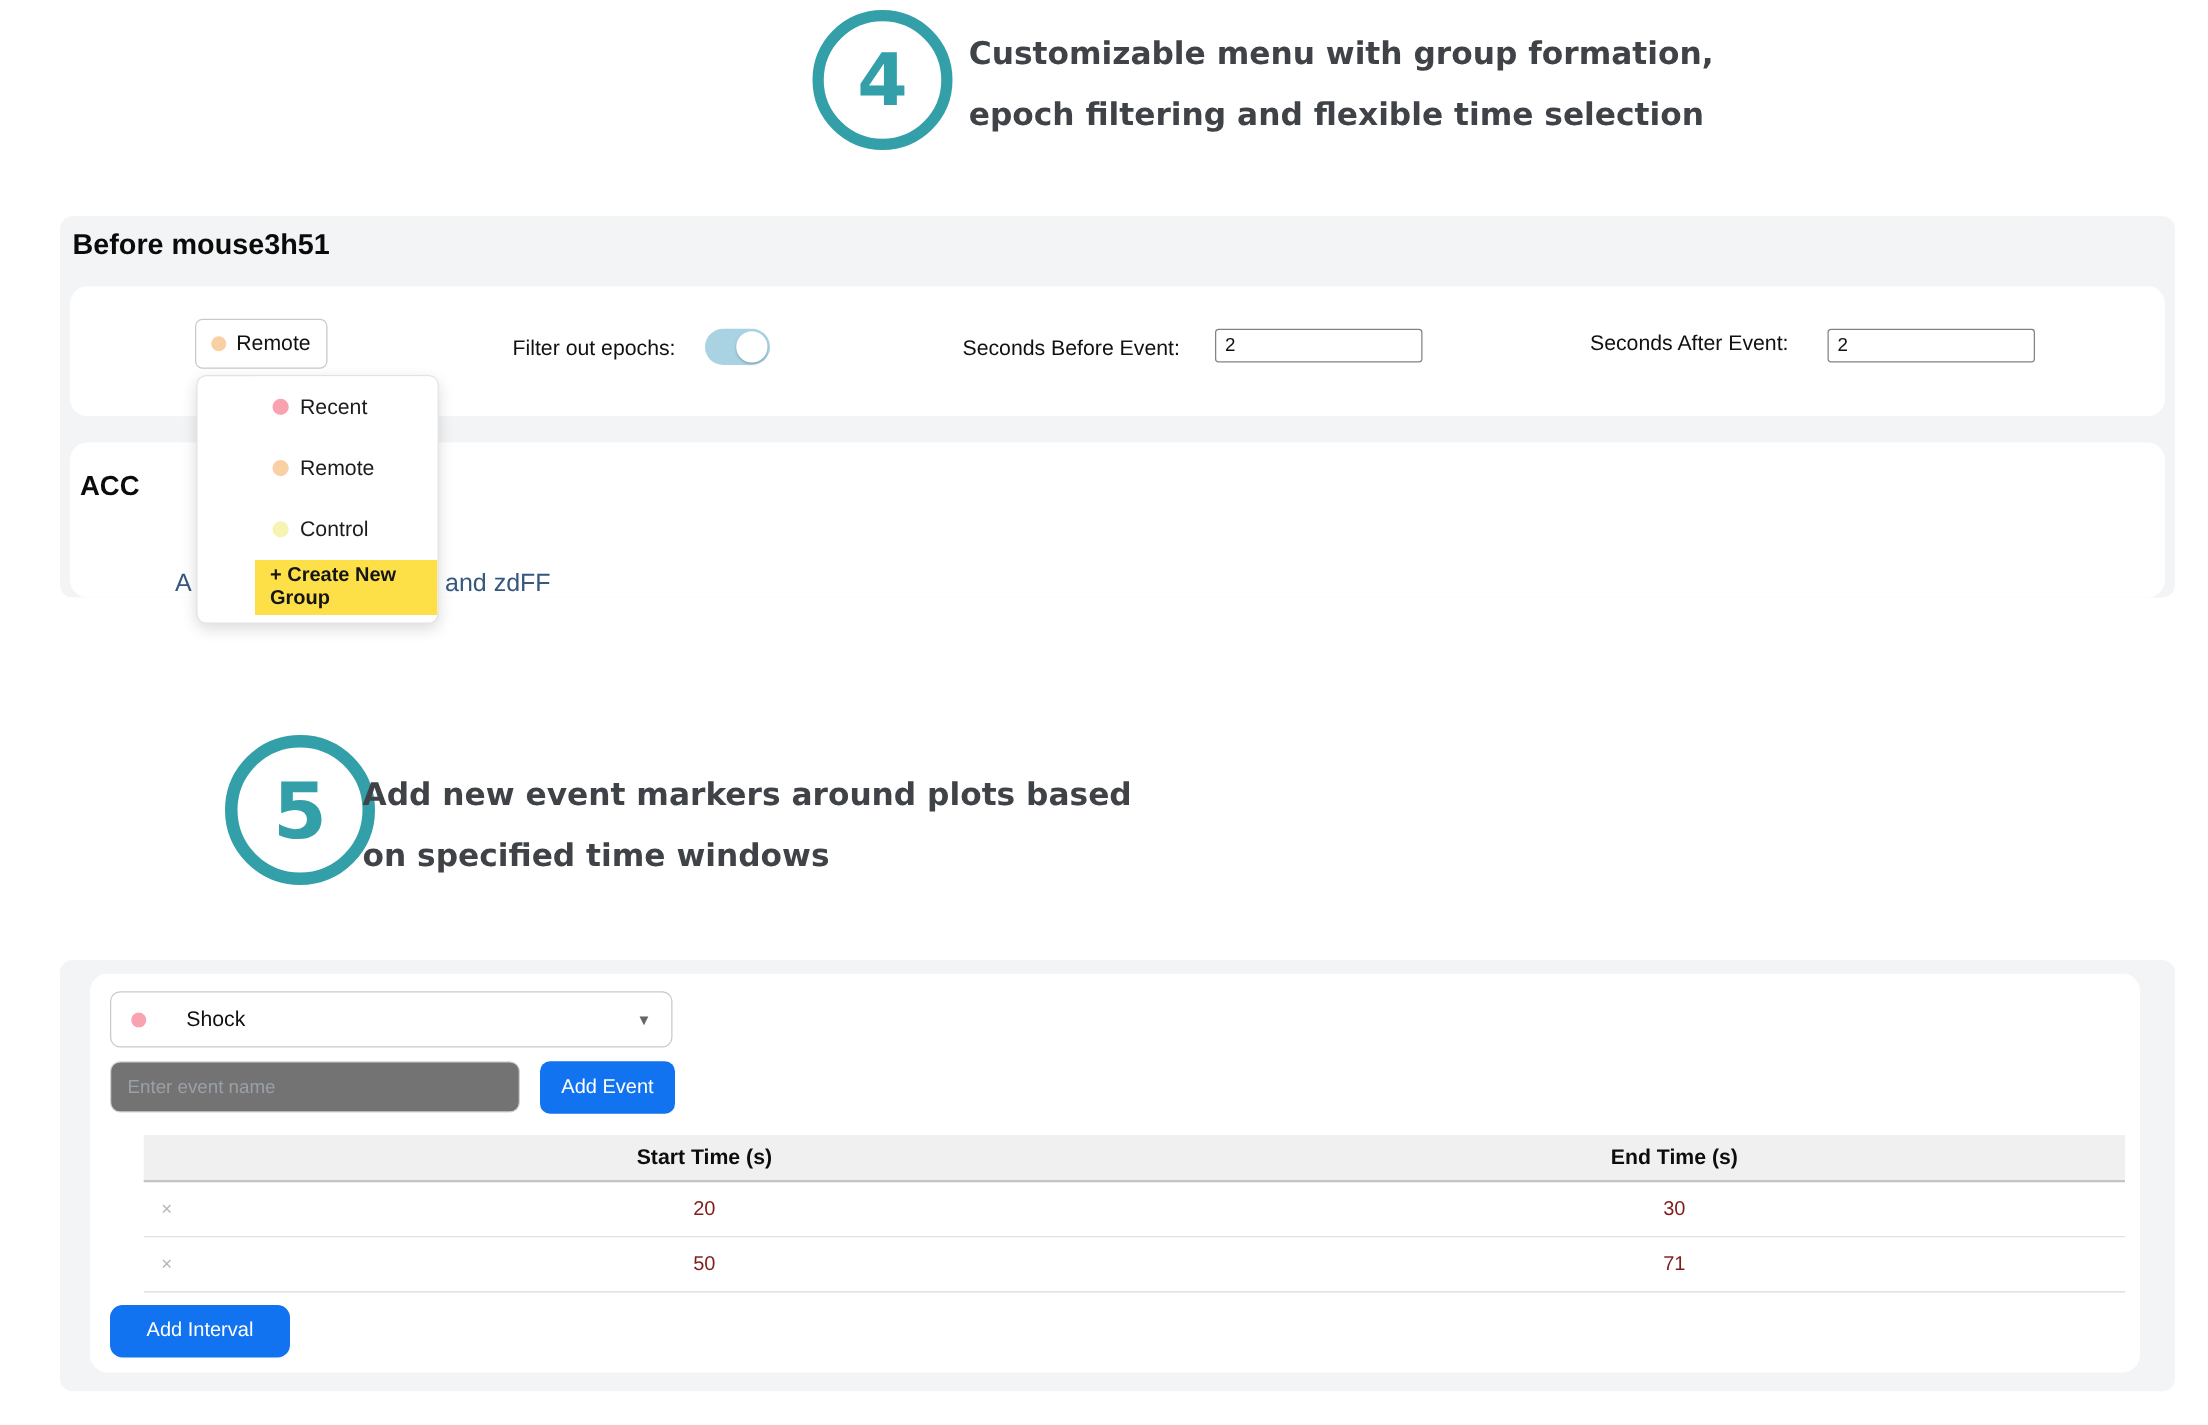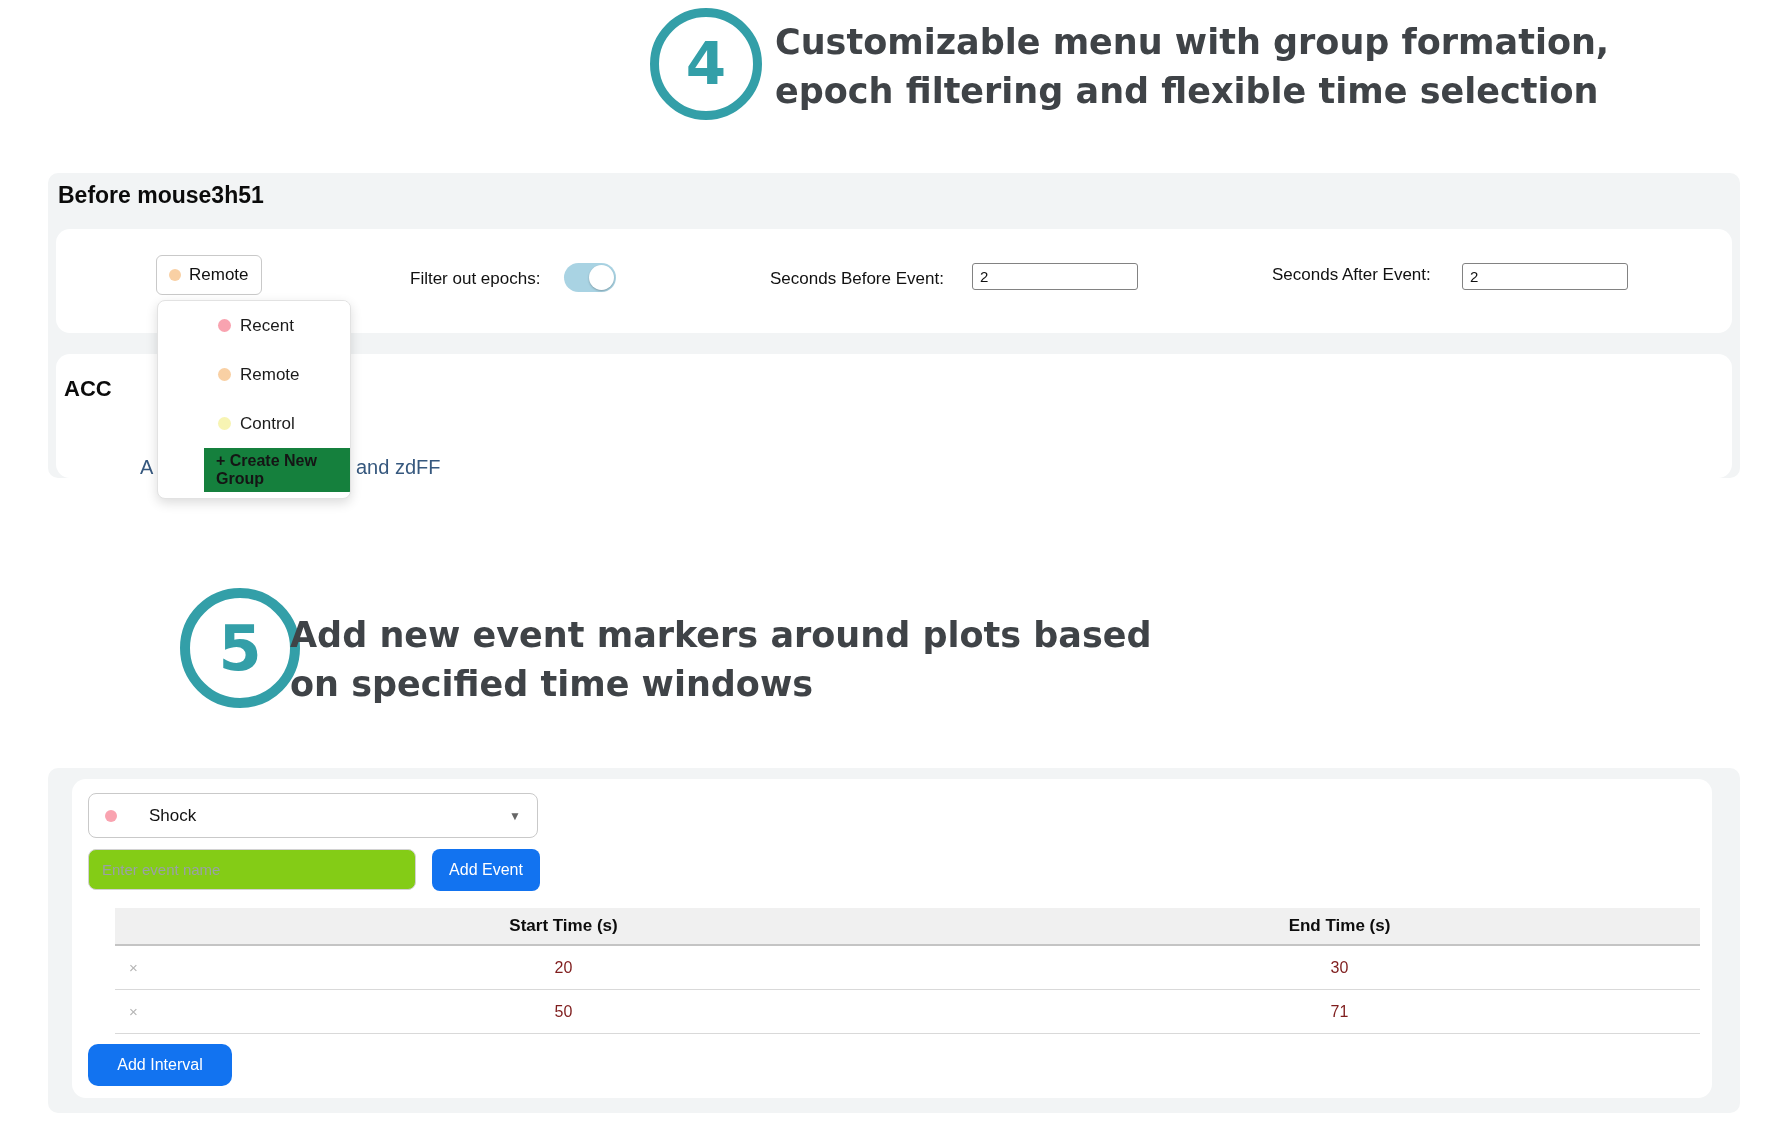--- a/index.html
+++ b/index.html
@@ -8,21 +8,21 @@
 
   .abs { position: absolute; }
 
   
   .step-circle { border: 9px solid #339fa8; border-radius: 50%;
     display: flex; align-items: center; justify-content: center;
     color: #339fa8; font-family: "DejaVu Sans", sans-serif; font-weight: bold; background: #fff; }
   #circle4 { left: 650px; top: 8px; width: 112px; height: 112px; font-size: 58px; }
   #circle5 { left: 180px; top: 588px; width: 120px; height: 120px; font-size: 62px; border-width: 10px; }
   .step-title { font-family: "DejaVu Sans", sans-serif; font-weight: bold;
-    font-size: 35px; color: #3f4347; line-height: 49px; }
+    font-size: 25px; color: #3f4347; line-height: 49px; }
   #title4 { left: 775px; top: 18px; }
   #title5 { left: 290px; top: 611px; }
 
   
   #top-panel { left: 48px; top: 173px; width: 1692px; height: 305px;
     background: #f2f4f5; border-radius: 10px; }
   #mouse-title { left: 10px; top: 9px; font-size: 23px; font-weight: bold; color: #0b0b0b; }
   .card { background: #ffffff; border-radius: 14px; }
   #controls-card { left: 8px; top: 56px; width: 1676px; height: 104px; }
   #acc-card { left: 8px; top: 181px; width: 1676px; height: 124px; }
@@ -52,38 +52,38 @@
   #plot-link-left  { left: 84px; }
   #plot-link-right { left: 300px; }
 
   
   #group-menu { left: 109px; top: 127px; width: 194px; background: #fff;
     border: 1px solid #e2e2e2; border-radius: 8px; z-index: 5;
     box-shadow: 0 4px 12px rgba(0,0,0,.14); overflow: hidden; padding-bottom: 6px; }
   .menu-item { height: 49px; display: flex; align-items: center; gap: 9px;
     padding-left: 14px; cursor: pointer; background: #fff; margin-left: 46px; }
   .menu-item .mi-label { font-size: 17px; color: #1b1b1b; }
-  #menu-item-create { height: 44px; background: #15803d; padding-left: 12px; }
+  #menu-item-create { height: 44px; background: #fde047; padding-left: 12px; }
   #menu-item-create .mi-label { font-size: 16px; font-weight: 600; color: #151515; }
   .dot-sm { width: 13px; height: 13px; border-radius: 50%; flex: 0 0 auto; }
 
   
   #bottom-panel { left: 48px; top: 768px; width: 1692px; height: 345px;
     background: #f2f4f5; border-radius: 10px; }
   #event-card { left: 24px; top: 11px; width: 1640px; height: 319px; }
 
   #event-dropdown { left: 16px; top: 14px; width: 450px; height: 45px;
     background: #fff; border: 1px solid #c9c9c9; border-radius: 8px;
     display: flex; align-items: center; gap: 9px; padding: 0 16px; cursor: pointer; }
   #event-dropdown .dd-label { font-size: 17px; color: #111; margin-left: 23px; }
   #event-caret { margin-left: auto; font-size: 12px; color: #666; }
 
   #event-name-input { position: absolute; left: 16px; top: 70px; width: 328px; height: 41px;
     border: 1px solid #d2d2d2; border-radius: 8px; padding-left: 13px; font-size: 15px;
-    color: #111; font-family: "Liberation Sans", sans-serif; background: #84cc16; }
+    color: #111; font-family: "Liberation Sans", sans-serif; background: #737373; }
   #event-name-input::placeholder { color: #9aa0a6; opacity: 1; }
 
   .blue-btn { position: absolute; background: #1273f0; color: #fff; border: none;
     border-radius: 8px; font-size: 16px; font-family: "Liberation Sans", sans-serif;
     cursor: pointer; }
   #add-event-btn { left: 360px; top: 70px; width: 108px; height: 42px; }
   #add-interval-btn { left: 16px; top: 265px; width: 144px; height: 42px; border-radius: 10px; }
 
   #interval-table { left: 16px; top: 129px; width: 1612px; }
   .t-row { display: grid; grid-template-columns: 60px 777px 775px; align-items: center; margin-left: 27px; }

